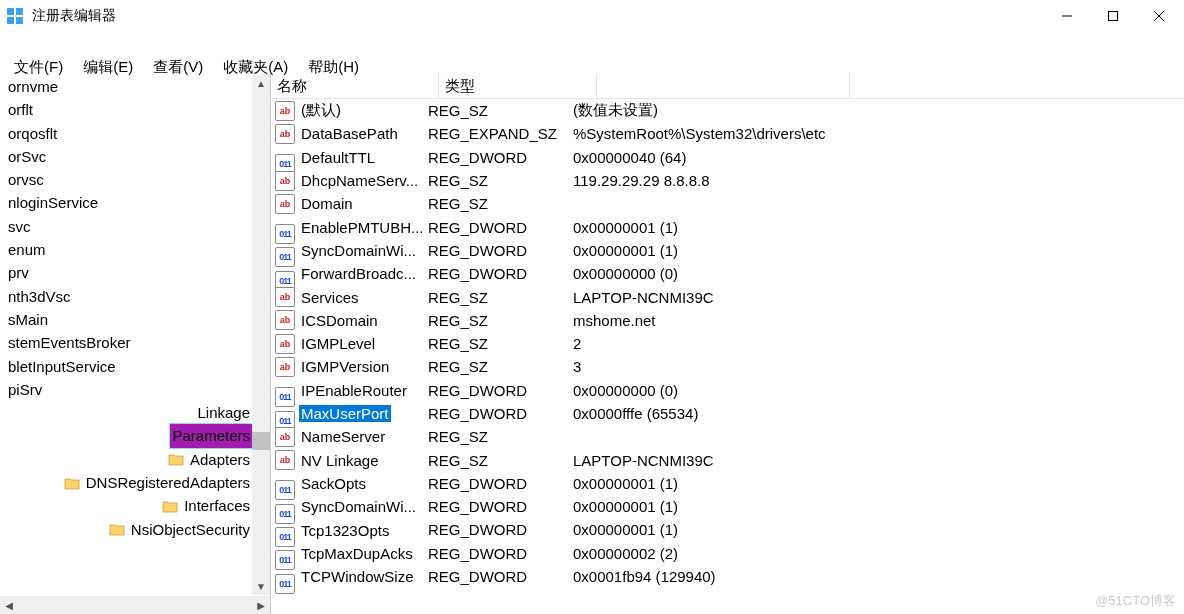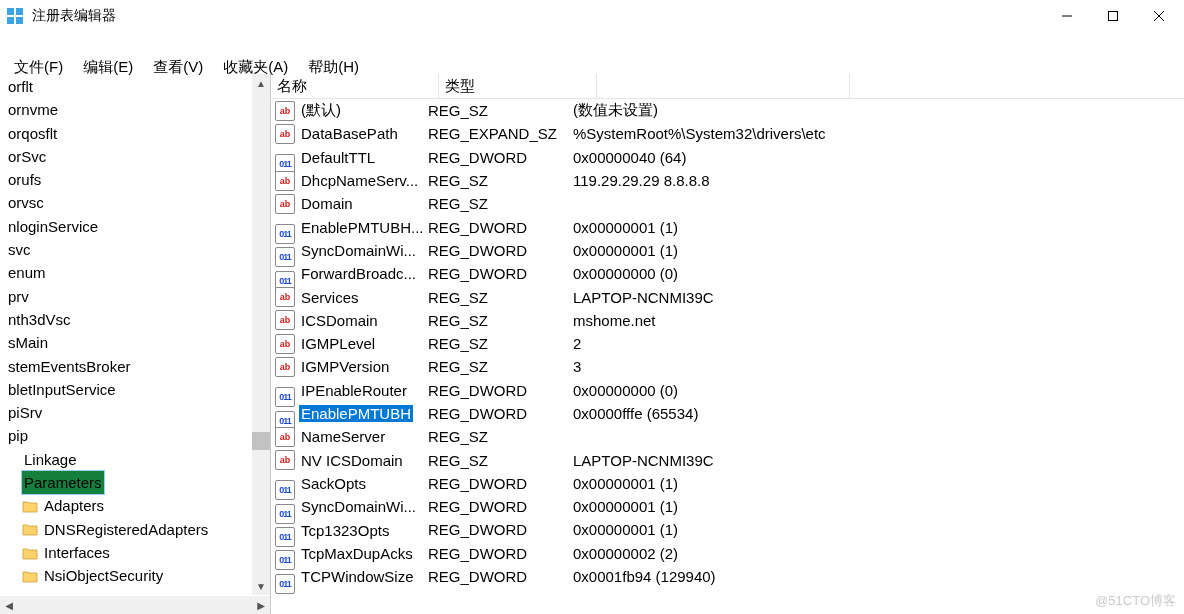--- a/index.html
+++ b/index.html
@@ -47,27 +47,27 @@
   .tree-wrap { width: 270px; display: flex; flex-direction: column; border-right: 1px solid #ccc; }
   .tree {
     flex: 1; overflow: hidden; padding-top: 1px;
     font-size: 15px; line-height: 23.3px;
   }
   .tree-item {
     white-space: nowrap; padding-left: 6px;
     display: flex; align-items: center; height: 23.3px;
   }
   .tree-item.selected .lbl {
-    background: #15803d; outline: 1px solid #99d1ff;
+    background: #a21caf; outline: 1px solid #99d1ff;
   }
   .folder-ic {
     width: 16px; height: 14px; margin-right: 4px; flex-shrink: 0;
   }
   .lbl { padding: 0 2px; }
-  .indent-1 { padding-left: 22px; }
+  .indent-1 { padding-left: 22px; justify-content: flex-end; }
   .hscroll {
     height: 18px; background: #f0f0f0; display: flex; align-items: center;
     border-top: 1px solid #fff;
   }
   .hscroll .arrow {
     width: 18px; height: 18px; display: flex; align-items: center; justify-content: center;
     color: #555; font-size: 10px;
   }
   .hscroll .track { flex: 1; background: #f0f0f0; }
   .vscroll {
@@ -169,35 +169,32 @@
       <div class="menu-item">帮助(H)</div>
     </div>
 
 
   <div class="main">
 
     <div class="tree-wrap">
       <div class="tree-cols">
         <div class="tree" id="tree">
             <div class="tree-item">
+              <span class="lbl">ornvme</span>
+            </div>
+            <div class="tree-item">
               <span class="lbl">orflt</span>
             </div>
             <div class="tree-item">
-              <span class="lbl">ornvme</span>
-            </div>
-            <div class="tree-item">
               <span class="lbl">orqosflt</span>
             </div>
             <div class="tree-item">
               <span class="lbl">orSvc</span>
             </div>
             <div class="tree-item">
-              <span class="lbl">orufs</span>
-            </div>
-            <div class="tree-item">
               <span class="lbl">orvsc</span>
             </div>
             <div class="tree-item">
               <span class="lbl">nloginService</span>
             </div>
             <div class="tree-item">
               <span class="lbl">svc</span>
             </div>
             <div class="tree-item">
               <span class="lbl">enum</span>
@@ -212,23 +209,20 @@
               <span class="lbl">sMain</span>
             </div>
             <div class="tree-item">
               <span class="lbl">stemEventsBroker</span>
             </div>
             <div class="tree-item">
               <span class="lbl">bletInputService</span>
             </div>
             <div class="tree-item">
               <span class="lbl">piSrv</span>
-            </div>
-            <div class="tree-item">
-              <span class="lbl">pip</span>
             </div>
             <div class="tree-item indent-1">
               <span class="lbl">Linkage</span>
             </div>
             <div class="tree-item selected indent-1">
               <span class="lbl">Parameters</span>
             </div>
             <div class="tree-item indent-1">
               <svg class="folder-ic" viewBox="0 0 16 14">
                 <path d="M1 3 L1 13 L15 13 L15 4 L7 4 L6 3 Z" fill="#ffd36b" stroke="#c9a03a" stroke-width="0.8"></path>
@@ -376,37 +370,37 @@
             <div class="rname">
               <span class="val-icon bin">011</span>
               <span class="txt">IPEnableRouter</span>
             </div>
             <div class="rtype">REG_DWORD</div>
             <div class="rdata">0x00000000 (0)</div>
           </div>
           <div class="row selected">
             <div class="rname">
               <span class="val-icon bin">011</span>
-              <span class="txt">EnablePMTUBH</span>
+              <span class="txt">MaxUserPort</span>
             </div>
             <div class="rtype">REG_DWORD</div>
             <div class="rdata">0x0000fffe (65534)</div>
           </div>
           <div class="row">
             <div class="rname">
               <span class="val-icon ab">ab</span>
               <span class="txt">NameServer</span>
             </div>
             <div class="rtype">REG_SZ</div>
             <div class="rdata"></div>
           </div>
           <div class="row">
             <div class="rname">
               <span class="val-icon ab">ab</span>
-              <span class="txt">NV ICSDomain</span>
+              <span class="txt">NV Linkage</span>
             </div>
             <div class="rtype">REG_SZ</div>
             <div class="rdata">LAPTOP-NCNMI39C</div>
           </div>
           <div class="row">
             <div class="rname">
               <span class="val-icon bin">011</span>
               <span class="txt">SackOpts</span>
             </div>
             <div class="rtype">REG_DWORD</div>

